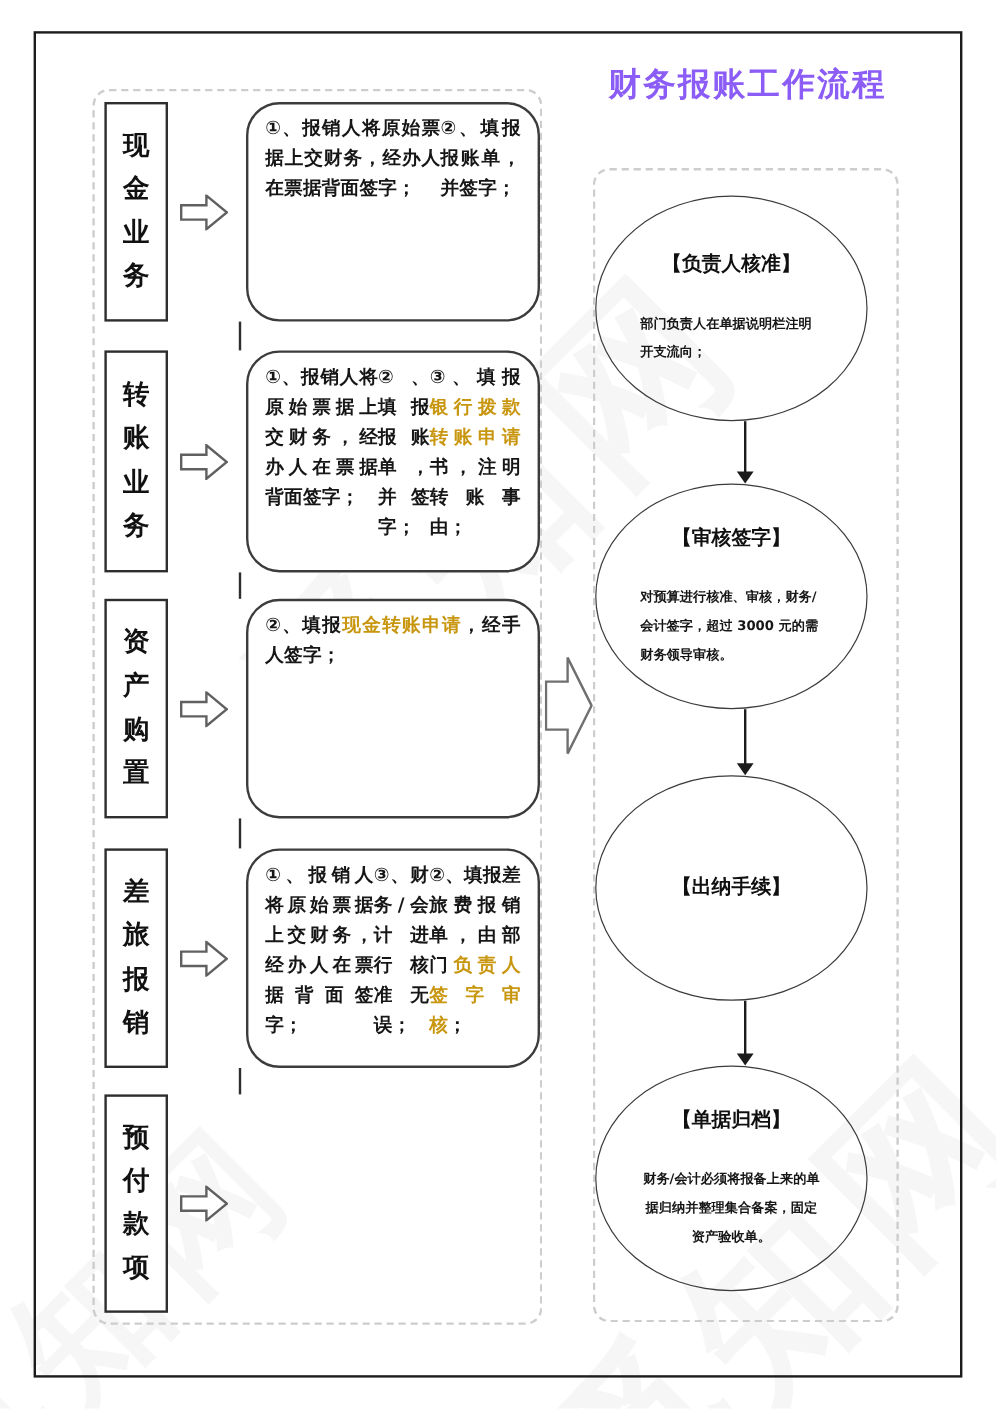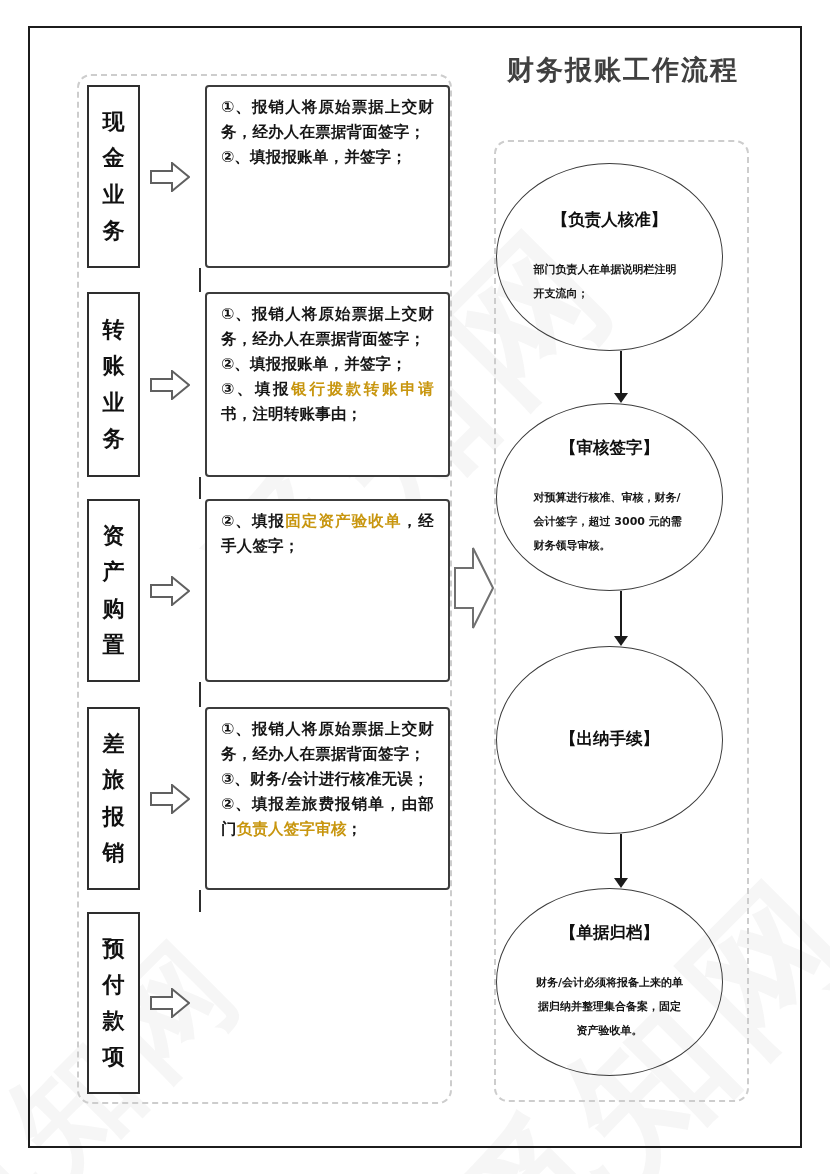--- a/index.html
+++ b/index.html
@@ -1,35 +1,35 @@
 <!DOCTYPE html>
 <html><head>
 <meta charset="utf-8">
 <style>
   html,body{margin:0;padding:0;background:#ffffff;}
   .page{position:relative;width:830px;height:1174px;background:#fff;overflow:hidden;
         font-family:"DejaVu Sans","Liberation Sans",sans-serif;color:#151515;}
   .frame{position:absolute;left:28px;top:26px;width:774px;height:1122px;
          border:2px solid #1c1c1c;box-sizing:border-box;}
   .title{position:absolute;left:507px;top:52px;margin:0;font-size:27px;font-weight:700;
-         letter-spacing:2px;color:#404040;white-space:nowrap;text-align:right;}
+         letter-spacing:2px;color:#8b5cf6;white-space:nowrap;text-align:right;}
   .panel{position:absolute;border:2px dashed #cdcdcd;border-radius:14px;box-sizing:border-box;}
   .left-panel{left:77px;top:74px;width:375px;height:1030px;}
   .right-panel{left:494px;top:140px;width:255px;height:962px;}
 
   .row{position:absolute;left:87px;width:363px;}
   .vbox{position:absolute;left:0;top:0;width:53px;height:100%;box-sizing:border-box;
         border:2px solid #2e2e2e;background:#fff;display:flex;flex-direction:column;
         align-items:center;justify-content:space-evenly;padding:10px 0;}
   .vbox span{font-size:22px;font-weight:700;line-height:1;color:#111;}
   .conn{position:absolute;left:112px;width:2px;background:#2e2e2e;}
   .sarrow{position:absolute;left:63px;}
   .tbox{position:absolute;left:118px;top:0;width:245px;height:100%;box-sizing:border-box;
-        border:2px solid #3c3c3c;border-radius:4px;background:#fff;
-        display:flex;flex-direction:column;justify-content:flex-start;padding:8px 14px;}
+        border:2px solid #3c3c3c;border-radius:28px;background:#fff;
+        display:flex;flex-direction:row;justify-content:flex-start;padding:8px 14px;}
   .item{font-size:15.5px;line-height:25px;font-weight:700;letter-spacing:.2px;
         color:#161616;text-align:justify;}
   .hl{color:#c8960f;}
 
   .circle{position:absolute;left:496px;width:227px;height:188px;box-sizing:border-box;
           border:1.5px solid #3c3c3c;border-radius:50%;background:#fff0;
           display:flex;flex-direction:column;align-items:center;justify-content:center;}
   .ctitle{font-size:16.5px;font-weight:700;color:#101010;margin-bottom:3px;white-space:nowrap;}
   .cbody{width:152px;font-size:11px;line-height:24px;font-weight:700;color:#161616;margin-top:24px;}
   .vline{position:absolute;left:620px;width:2px;background:#1b1b1b;}
@@ -93,21 +93,21 @@
         <div class="vbox">
           <span>资</span>
           <span>产</span>
           <span>购</span>
           <span>置</span>
         </div>
         <div class="sarrow" style="top: 76.5px;"><svg width="40" height="30" viewBox="0 0 40 30">
             <polygon points="1,9 22,9 22,1 39,15 22,29 22,21 1,21" fill="#ffffff" stroke="#606060" stroke-width="2"></polygon>
           </svg></div>
         <div class="tbox">
-          <div class="item"><span>②、填报</span><span class="hl">固定资产验收单</span><span>，经手人签字；</span></div>
+          <div class="item"><span>②、填报</span><span class="hl">现金转账申请</span><span>，经手人签字；</span></div>
         </div>
       </div>
       <div class="row" style="top: 707px; height: 183px;">
         <div class="vbox">
           <span>差</span>
           <span>旅</span>
           <span>报</span>
           <span>销</span>
         </div>
         <div class="sarrow" style="top: 76.5px;"><svg width="40" height="30" viewBox="0 0 40 30">

